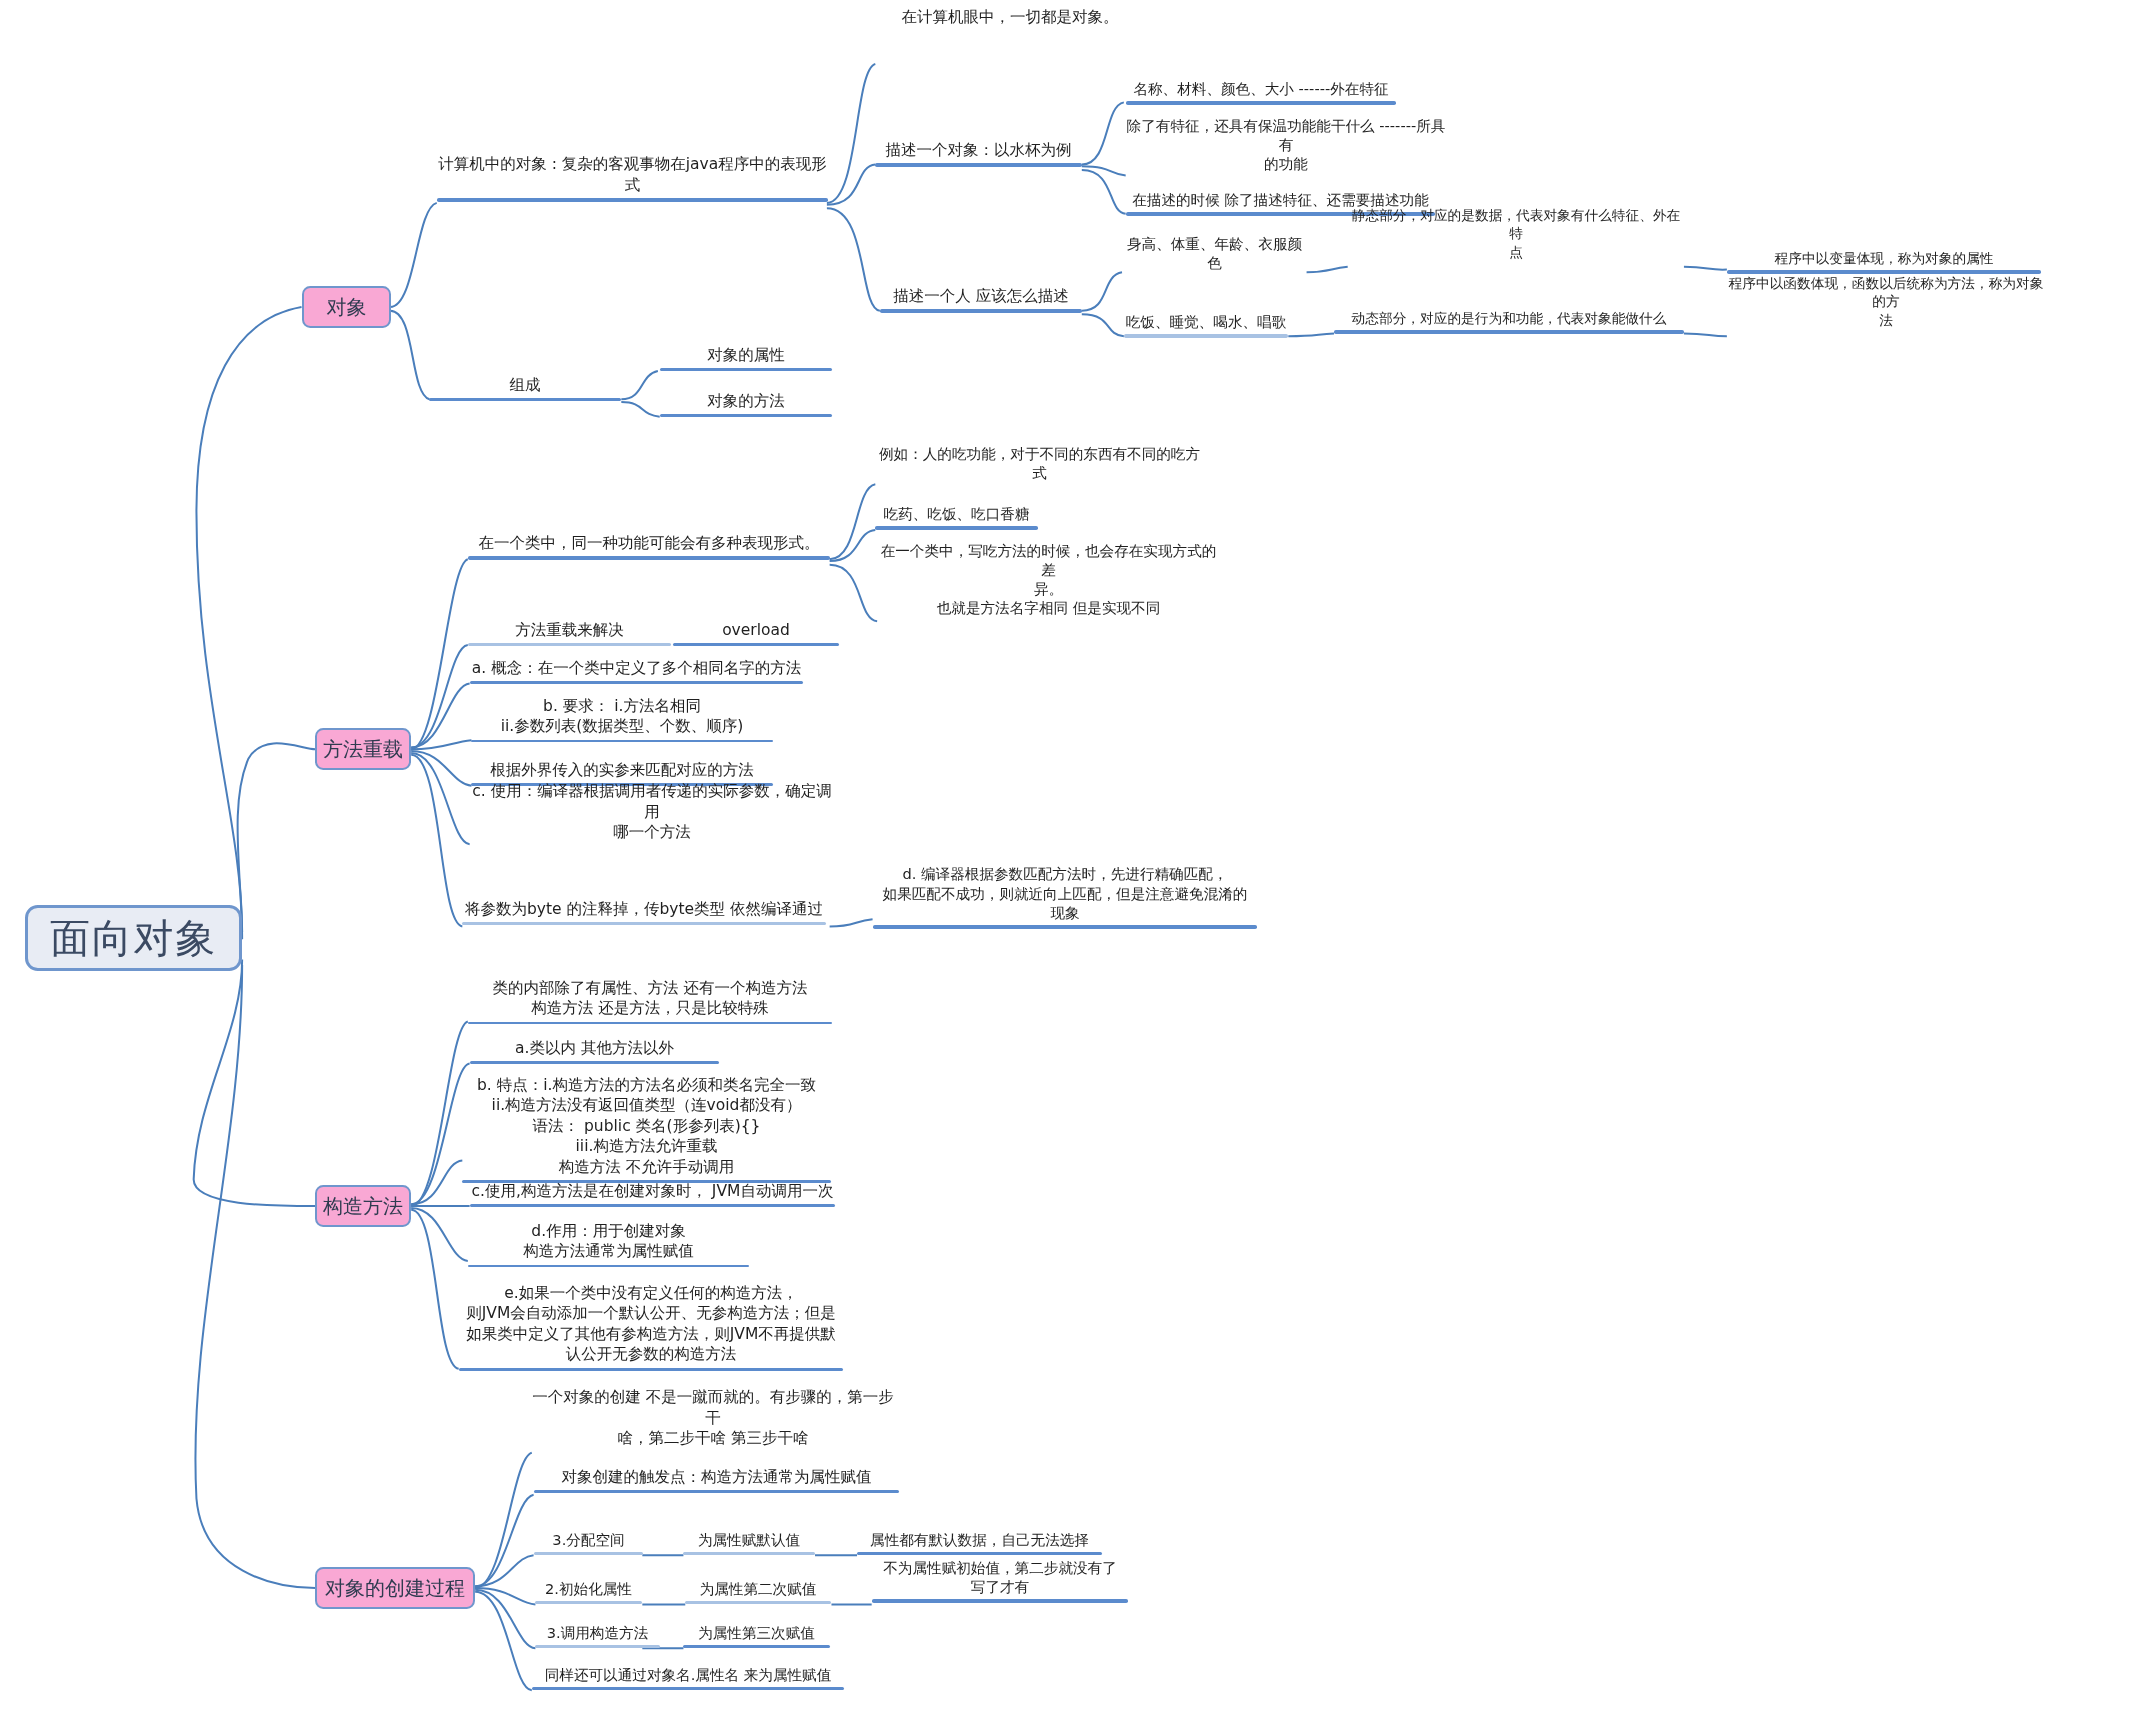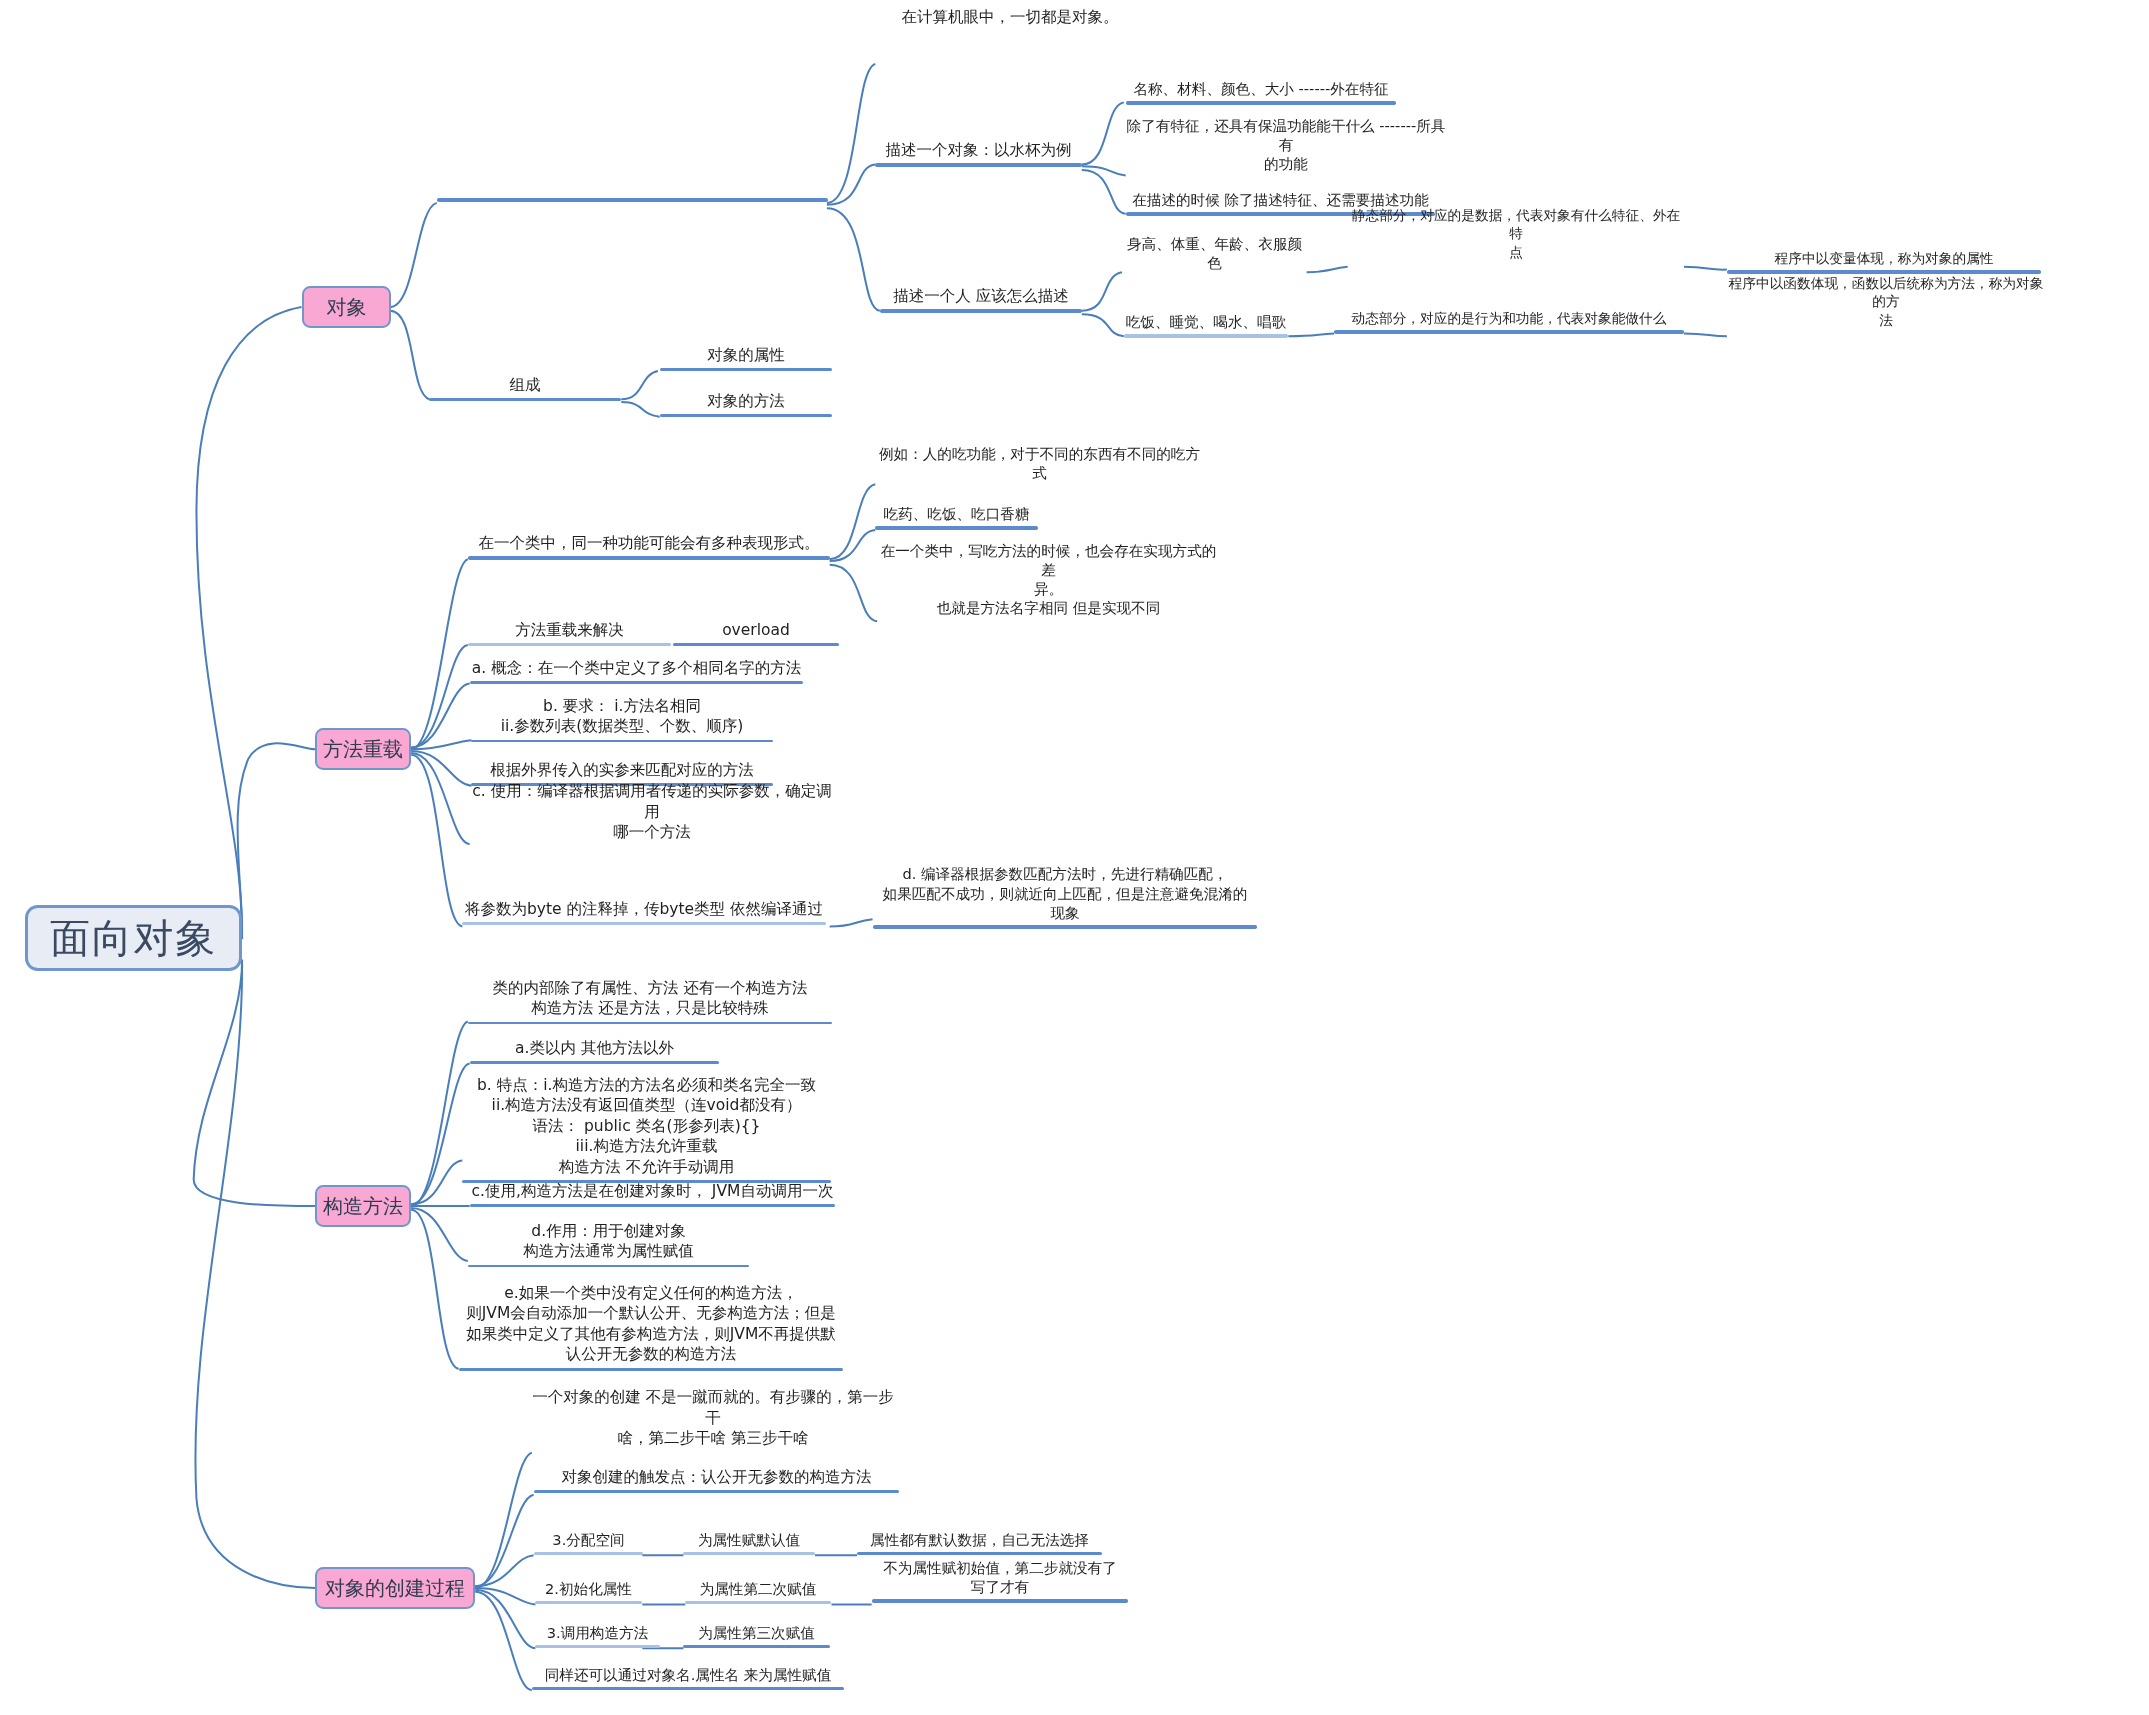--- a/index.html
+++ b/index.html
@@ -163,20 +163,22 @@
 
   <div class="branch-node" style="left:315px; top:1185px; width:96px; height:42px;">
     <span>构造方法</span>
   </div>
 
   <div class="branch-node" style="left:315px; top:1567px; width:160px; height:42px;">
     <span>对象的创建过程</span>
   </div>
 
   <div class="topic s17" style="left:437px; top:146px; width:391px; height:59px;">
+    <span class="txt">计算机中的对象 : 复杂的客观事物在java程序中的表现形
+式</span>
     <span class="rule"></span>
   </div>
 
   <div class="topic s17" style="left:875px; top:38px; width:270px; height:31px;gap:36px;">
     <span class="txt">在计算机眼中，一切都是对象。</span>
     <span class="rule"></span>
   </div>
 
   <div class="topic s17" style="left:875px; top:139px; width:207px; height:31px;">
     <span class="txt">描述一个对象：以水杯为例</span>
@@ -356,21 +358,21 @@
     <span class="rule"></span>
   </div>
 
   <div class="topic s17" style="left:532px; top:1405px; width:362px; height:49px;">
     <span class="txt">一个对象的创建 不是一蹴而就的。有步骤的，第一步干
 啥，第二步干啥 第三步干啥</span>
     <span class="rule"></span>
   </div>
 
   <div class="topic s17" style="left:534px; top:1467px; width:365px; height:29px;">
-    <span class="txt">对象创建的触发点：认公开无参数的构造方法</span>
+    <span class="txt">对象创建的触发点：构造方法通常为属性赋值</span>
     <span class="rule"></span>
   </div>
 
   <div class="topic s16 pale" style="left:534px; top:1530px; width:109px; height:27.4px;">
     <span class="txt">3.分配空间</span>
     <span class="rule"></span>
   </div>
 
   <div class="topic s16 pale" style="left:683px; top:1530px; width:132px; height:27.4px;">
     <span class="txt">为属性赋默认值</span>

